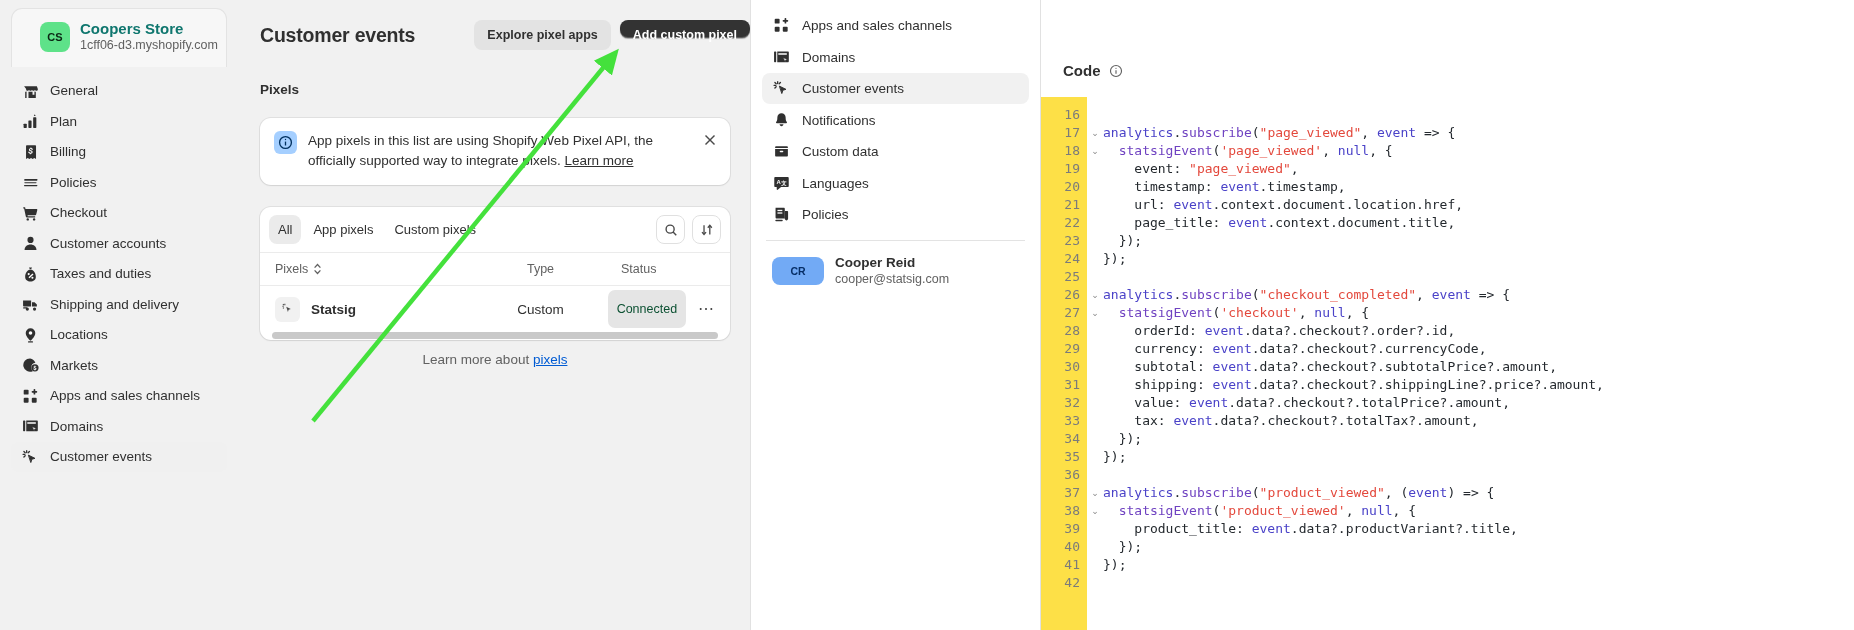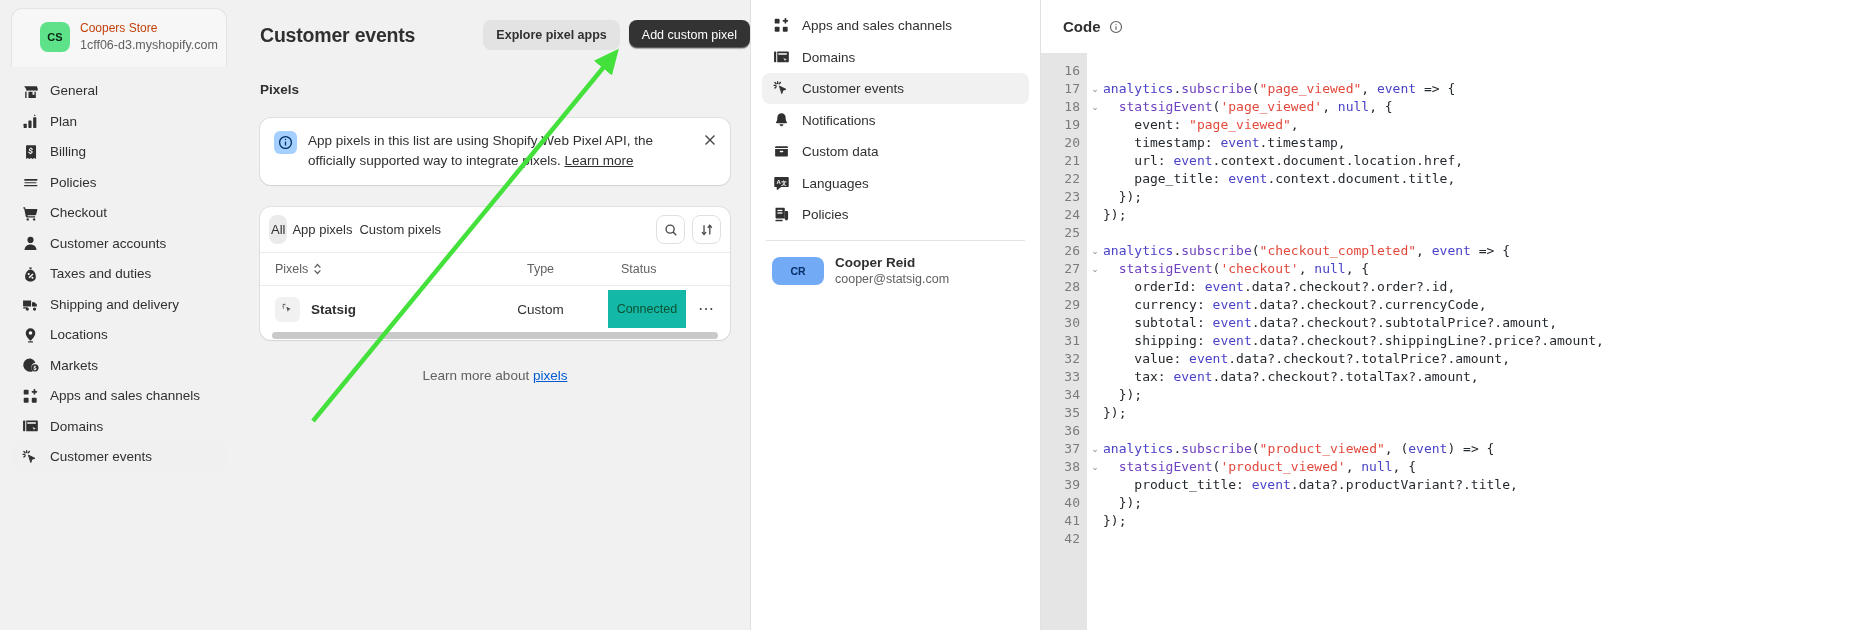--- a/index.html
+++ b/index.html
@@ -29,21 +29,21 @@
   .store-avatar {
     width: 30px; height: 30px; flex: none;
     border-radius: 8px;
     background: #5ee289;
     color: #0b2614;
     font-size: 11px; font-weight: bold;
     display: flex; align-items: center; justify-content: center;
     letter-spacing: .2px;
   }
   .store-text { min-width: 0; }
-  .store-name { font-size: 12px; font-weight: normal; color: #c2410c; line-height: 17px; }
+  .store-name { font-size: 15px; font-weight: bold; color: #0f766e; line-height: 17px; }
   .store-domain { font-size: 12.5px; color: #616161; line-height: 17px; white-space: nowrap; }
 
   .nav-list { padding-top: 9px; }
   .nav-item {
     display: flex; align-items: center; gap: 11px;
     height: 30px; padding: 0 10px;
     border-radius: 8px;
     margin-bottom: 0.5px;
     cursor: pointer;
   }
@@ -66,23 +66,23 @@
   .head-actions { display: flex; gap: 9px; margin-left: auto; padding-right: 0; }
   .btn-secondary {
     background: #e3e3e3; color: #303030;
     font-size: 12.5px; font-weight: bold;
     border: none; border-radius: 8px;
     padding: 0 13px; height: 30px; line-height: 30px;
     cursor: pointer; white-space: nowrap;
   }
   .btn-primary {
     background: #333333; color: #ffffff;
-    font-size: 12.5px; font-weight: normal;
+    font-size: 12.5px; font-weight: bold;
     border: none; border-radius: 8px;
-    padding: 0 13px; height: 28px; line-height: 30px;
+    padding: 0 13px; height: 18px; line-height: 30px;
     cursor: pointer; white-space: nowrap;
     box-shadow: inset 0 -1px 0 rgba(255,255,255,.2), 0 1px 1px rgba(0,0,0,.3);
   }
   .sec-title { font-size: 13.5px; font-weight: bold; color: #303030; margin-top: 30px; }
   .sec-desc { font-size: 13.5px; color: #616161; line-height: 20px; margin-top: 7px; width: 455px; }
 
   .banner {
     margin-top: 21px; width: 470px;
     background: #ffffff;
     border-radius: 11px;
@@ -111,21 +111,21 @@
     box-shadow: 0 0 0 1px rgba(0,0,0,.07), 0 1px 2px rgba(0,0,0,.06);
     overflow: hidden;
   }
   .card-toolbar {
     display: flex; align-items: center;
     padding: 8px 9px; gap: 3px;
     border-bottom: 1px solid #ebebeb;
   }
   .tab {
     font-size: 13px; color: #303030;
-    padding: 0 2px; height: 29px; line-height: 29px;
+    padding: 0 9px; height: 29px; line-height: 29px;
     border-radius: 8px; cursor: pointer; white-space: nowrap;
   }
   .tab.active { background: #ebebeb; font-weight: normal; }
   .tool-btns { margin-left: auto; display: flex; gap: 7px; }
   .icon-btn {
     width: 29px; height: 29px; border-radius: 8px;
     border: 1px solid #e0e0e0; background: #fff;
     display: flex; align-items: center; justify-content: center;
     cursor: pointer; color: #4a4a4a;
   }
@@ -137,27 +137,27 @@
   .trow { display: flex; align-items: center; height: 46px; padding: 0 15px; }
   .cell-pixels { width: 268px; display: flex; align-items: center; gap: 11px; }
   .pixel-ic {
     width: 25px; height: 25px; border-radius: 6px; background: #f1f1f1;
     display: flex; align-items: center; justify-content: center; flex: none;
   }
   .pixel-name { font-size: 13.5px; font-weight: bold; color: #303030; }
   .cell-type { width: 100px; font-size: 13.5px; color: #303030; }
   .cell-status { width: 100px; }
   .badge {
-    display: inline-block; background: #14b8a6; color: #0c5132;
-    font-size: 12.5px; border-radius: 0; padding: 12px 9px;
+    display: inline-block; background: #e5e5e5; color: #0c5132;
+    font-size: 12.5px; border-radius: 7px; padding: 12px 9px;
   }
   .row-more { margin-left: auto; color: #4a4a4a; font-size: 16px; letter-spacing:1px; cursor: pointer; line-height:1; }
   .hscroll { height: 8px; padding: 0 12px 4px 12px; }
   .hscroll-bar { height: 7px; border-radius: 4px; background: #c9c9c9; width: 100%; }
-  .learn-foot { width: 470px; text-align: center; margin-top: 28px; font-size: 13.5px; color: #616161; }
+  .learn-foot { width: 470px; text-align: center; margin-top: 12px; font-size: 13.5px; color: #616161; }
   .learn-foot a { color: #005bd3; text-decoration: underline; }
 
   
   .panel-nav2 {
     width: 290px; flex: none; height: 630px;
     background: #ffffff;
     border-left: 1px solid #e1e1e1;
     padding: 10px 11px 0 11px;
   }
   .n2-item {
@@ -179,26 +179,26 @@
   .user-mail { font-size: 12.5px; color: #616161; line-height: 17px; }
 
   
   .panel-code {
     flex: 1; height: 630px; background: #ffffff;
     border-left: 1px solid #e1e1e1;
     display: flex; flex-direction: column; overflow: hidden;
   }
   .code-head {
     height: 53px; display: flex; align-items: center; gap: 8px;
-    padding: 0 22px; flex: none;
+    padding: 0 22px; flex: none; margin-top: 44px;
   }
   .code-title { font-size: 15px; font-weight: bold; color: #303030; }
   .code-body { flex: 1; display: flex; overflow: hidden; position: relative; }
   .gutter {
-    width: 46px; flex: none; background: #e5e5e5;
+    width: 46px; flex: none; background: #fde047;
     padding-top: 9px; text-align: right;
     font-family: "DejaVu Sans Mono", monospace; font-size: 13px; color: #7b7b7b;
   }
   .gutter .g { height: 18px; line-height: 18px; padding-right: 7px; }
   .foldcol { width: 16px; flex: none; background: #fff; padding-top: 9px; }
   .foldcol .f { height: 18px; line-height: 18px; text-align: center; font-size: 9px; color: #8a8a8a; }
   .codelines {
     flex: 1; padding-top: 9px; overflow: hidden;
     font-family: "DejaVu Sans Mono", monospace; font-size: 13px;
     white-space: pre; color: #24292e;

